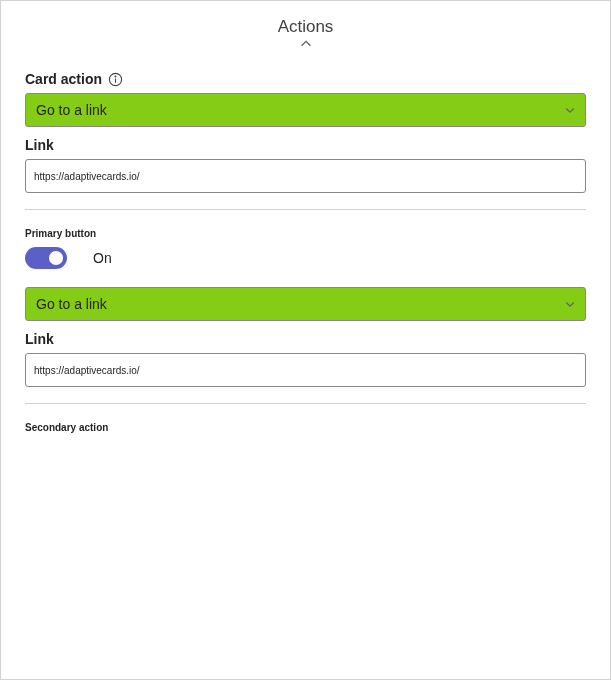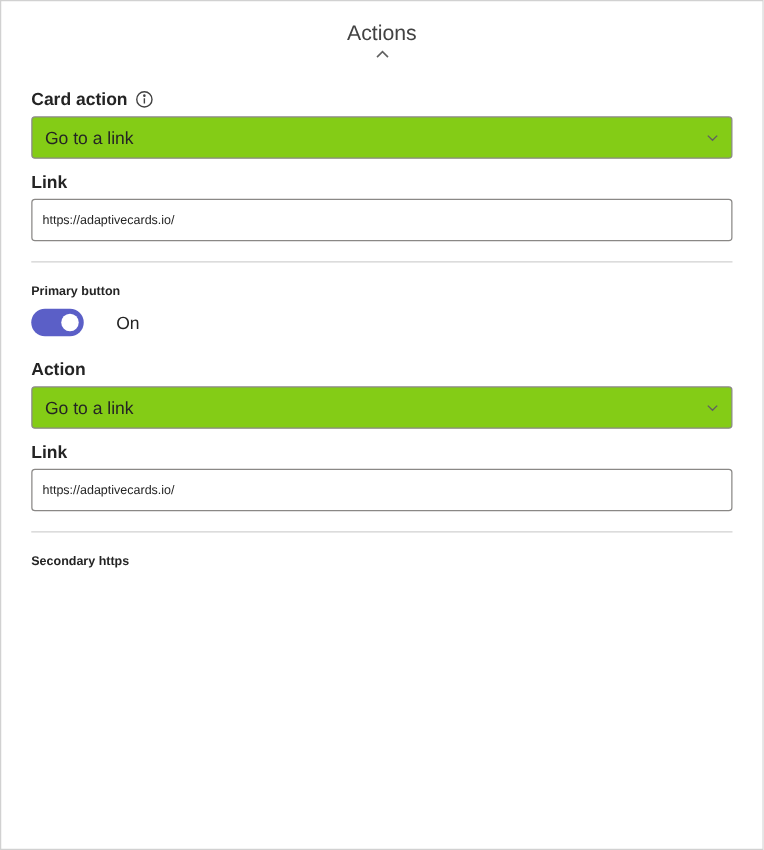--- a/index.html
+++ b/index.html
@@ -192,36 +192,33 @@
     <button class="toggle on">
       <span class="toggle-thumb"></span>
     </button>
     <span class="toggle-label">On</span>
   </div>
 
   <div class="field-group">
   </div>
 
   <div class="field-group">
-    <div class="field-label-row">
-      <span class="field-label">Action</span>
-    </div>
     <div class="select-wrap">
       <select class="select">
         <option>Go to a link</option>
       </select>
       <svg class="select-chevron" viewBox="0 0 16 16" fill="none" stroke="currentColor" stroke-width="1.5">
         <polyline points="3,6 8,11 13,6"></polyline>
       </svg>
     </div>
   </div>
 
   <div class="field-group">
     <div class="field-label-row">
       <span class="field-label">Link</span>
     </div>
     <input type="text" class="text-input" value="https://adaptivecards.io/" style="">
   </div>
 
   <hr class="divider">
 
-  <div class="section-label">Secondary https</div>
+  <div class="section-label">Secondary action</div>
 </div>
 
 </body></html>

